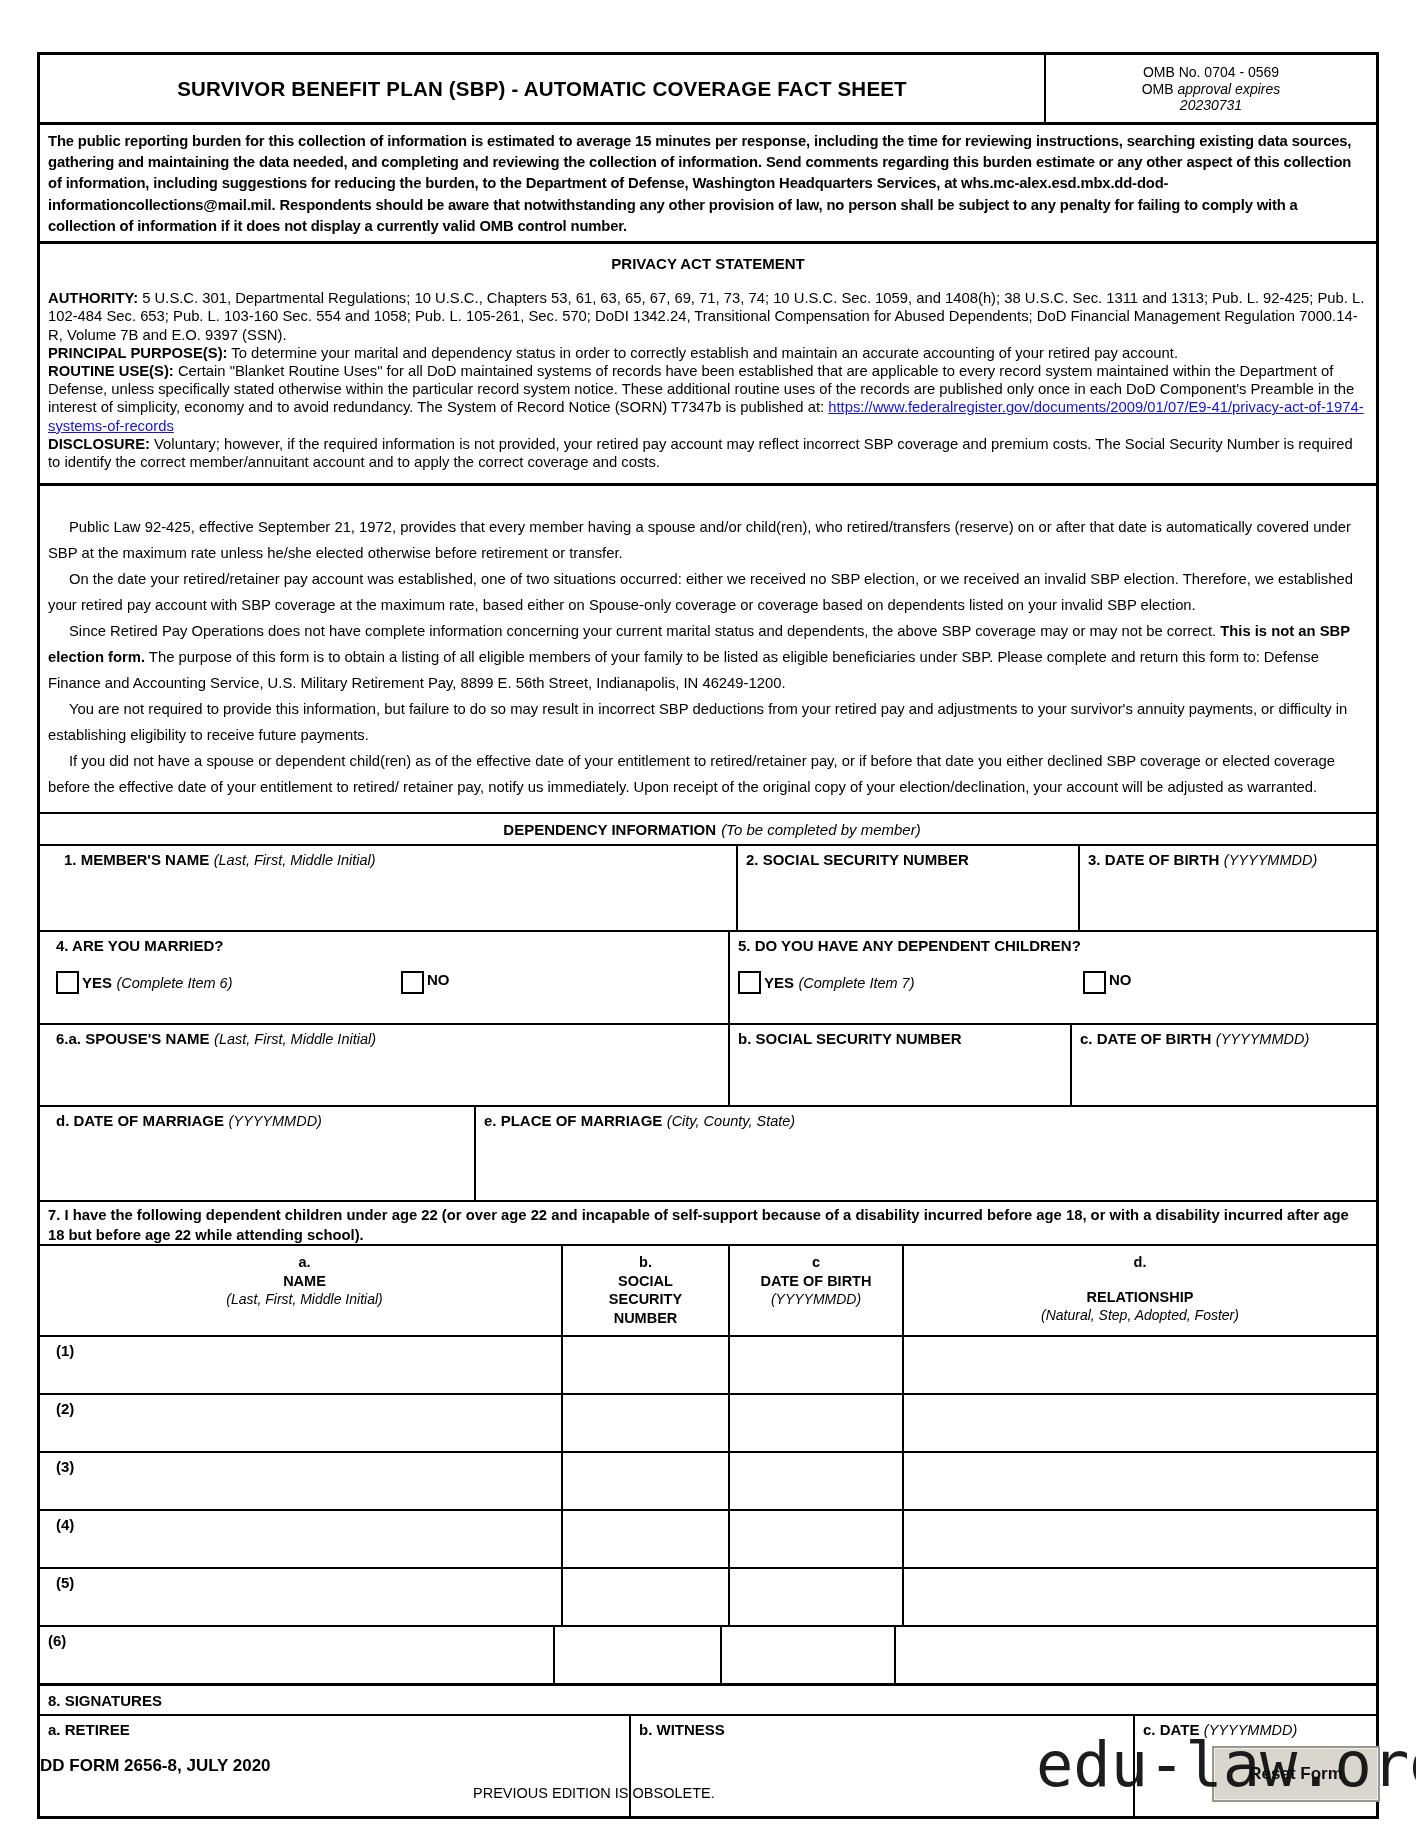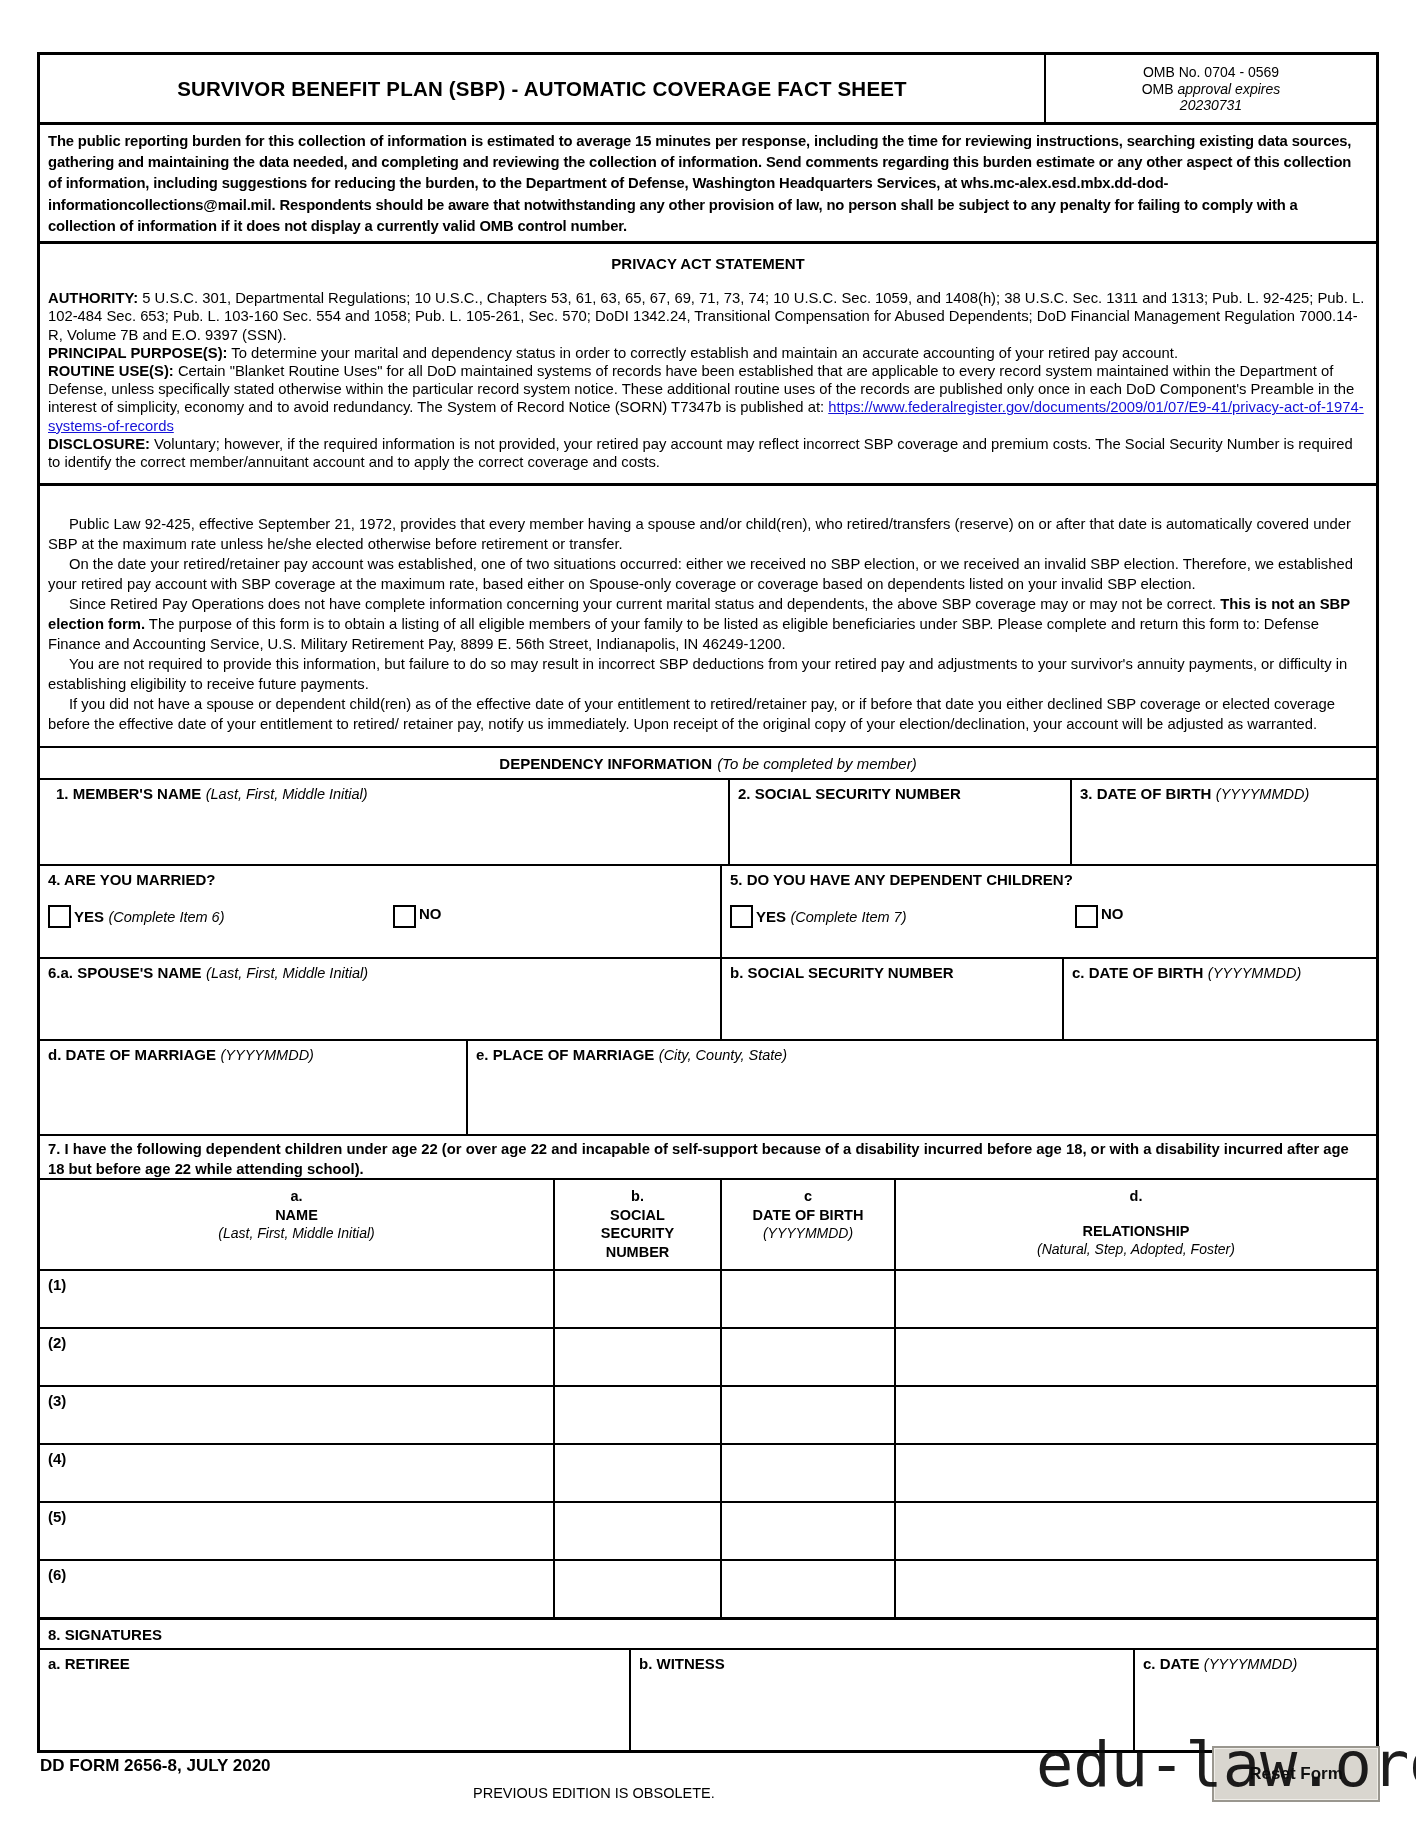--- a/index.html
+++ b/index.html
@@ -3,38 +3,38 @@
 <meta charset="utf-8">
 <style>
   html,body{margin:0;padding:0;}
   body{width:1416px;height:1832px;background:#fff;position:relative;
        font-family:"Liberation Sans","DejaVu Sans",sans-serif;color:#000;overflow:hidden;}
 
   .form{position:absolute;left:37px;top:52px;width:1342px;border:3px solid #000;
         box-sizing:border-box;background:#fff;}
 
   .frow{display:flex;}
-  .bb2{border-bottom:2px solid #000;}
+  .bb2{border-bottom:2px solid #000;padding-left:8px;}
   .bb3{border-bottom:3px solid #000;}
   .cell{box-sizing:border-box;border-right:2px solid #000;flex:0 0 auto;padding:5px 8px;position:relative;}
   .cell.last{border-right:none;flex:1 1 auto;}
 
   .title-row{height:67px;}
   .title-cell{width:1006px;display:flex;align-items:center;justify-content:center;
               font-weight:bold;font-size:20.5px;letter-spacing:.2px;text-align:center;}
   .omb-cell{text-align:center;font-size:14px;line-height:16.5px;padding-top:9px;}
 
   .burden{font-weight:bold;font-size:14.8px;line-height:21.2px;padding:6px 8px 4px;letter-spacing:-.15px;}
 
   .privacy{padding:4px 8px 12px;font-size:14.8px;line-height:18.2px;}
   .pa-head{text-align:center;font-weight:bold;font-size:15px;margin:7px 0 16px;}
   .privacy p{margin:0;}
   .link{color:#1512d8;text-decoration:underline;cursor:pointer;word-break:break-all;}
 
-  .notice{padding:28px 8px 12px;font-size:14.8px;line-height:20px;}
+  .notice{padding:28px 8px 12px;font-size:14.8px;line-height:26px;}
   .notice p{margin:0;text-indent:21px;}
 
   .dep-bar{height:30px;display:flex;align-items:center;justify-content:center;font-size:15px;gap:5px;}
 
   .lbl{font-weight:bold;font-size:15px;}
   .hint{font-style:italic;font-size:14.5px;font-weight:normal;}
   .it{font-style:italic;}
 
   .cb-row{display:flex;align-items:center;margin-top:17px;}
   .cb-first{display:flex;align-items:center;width:345px;}

